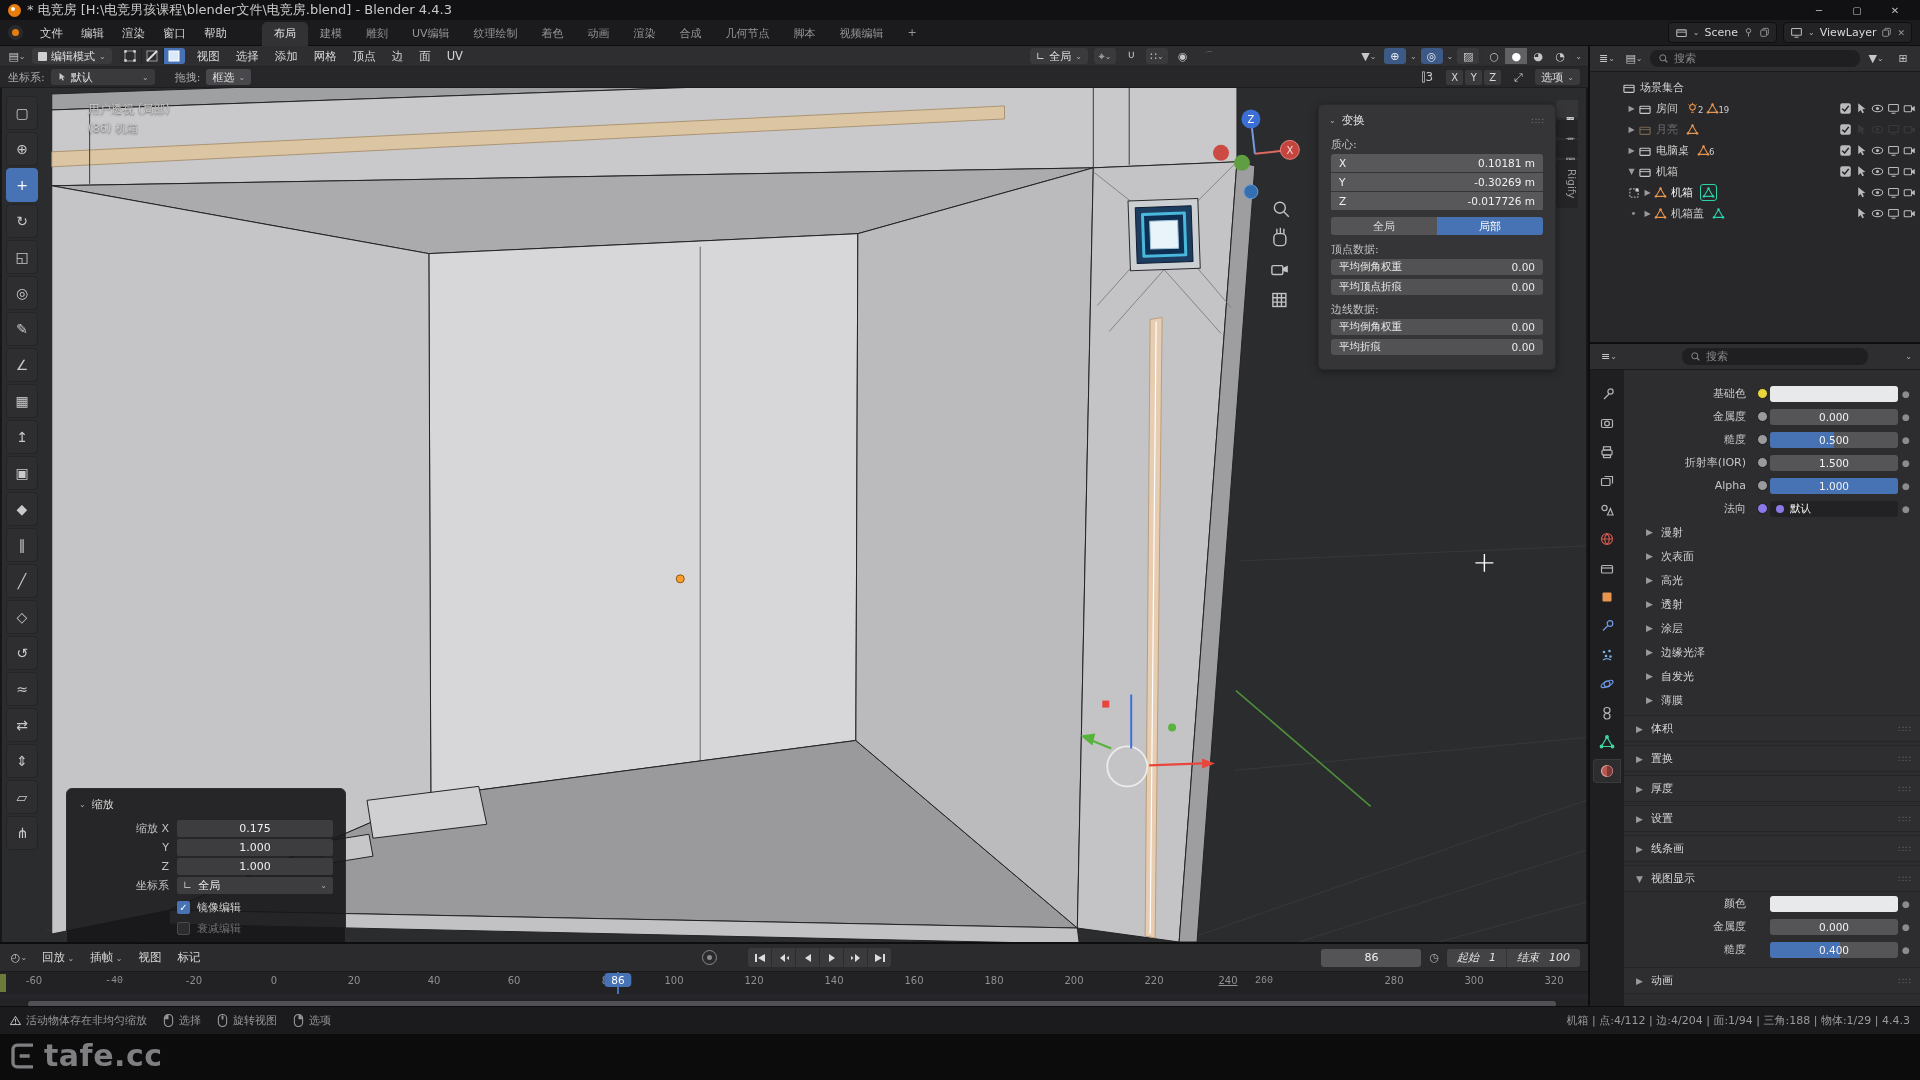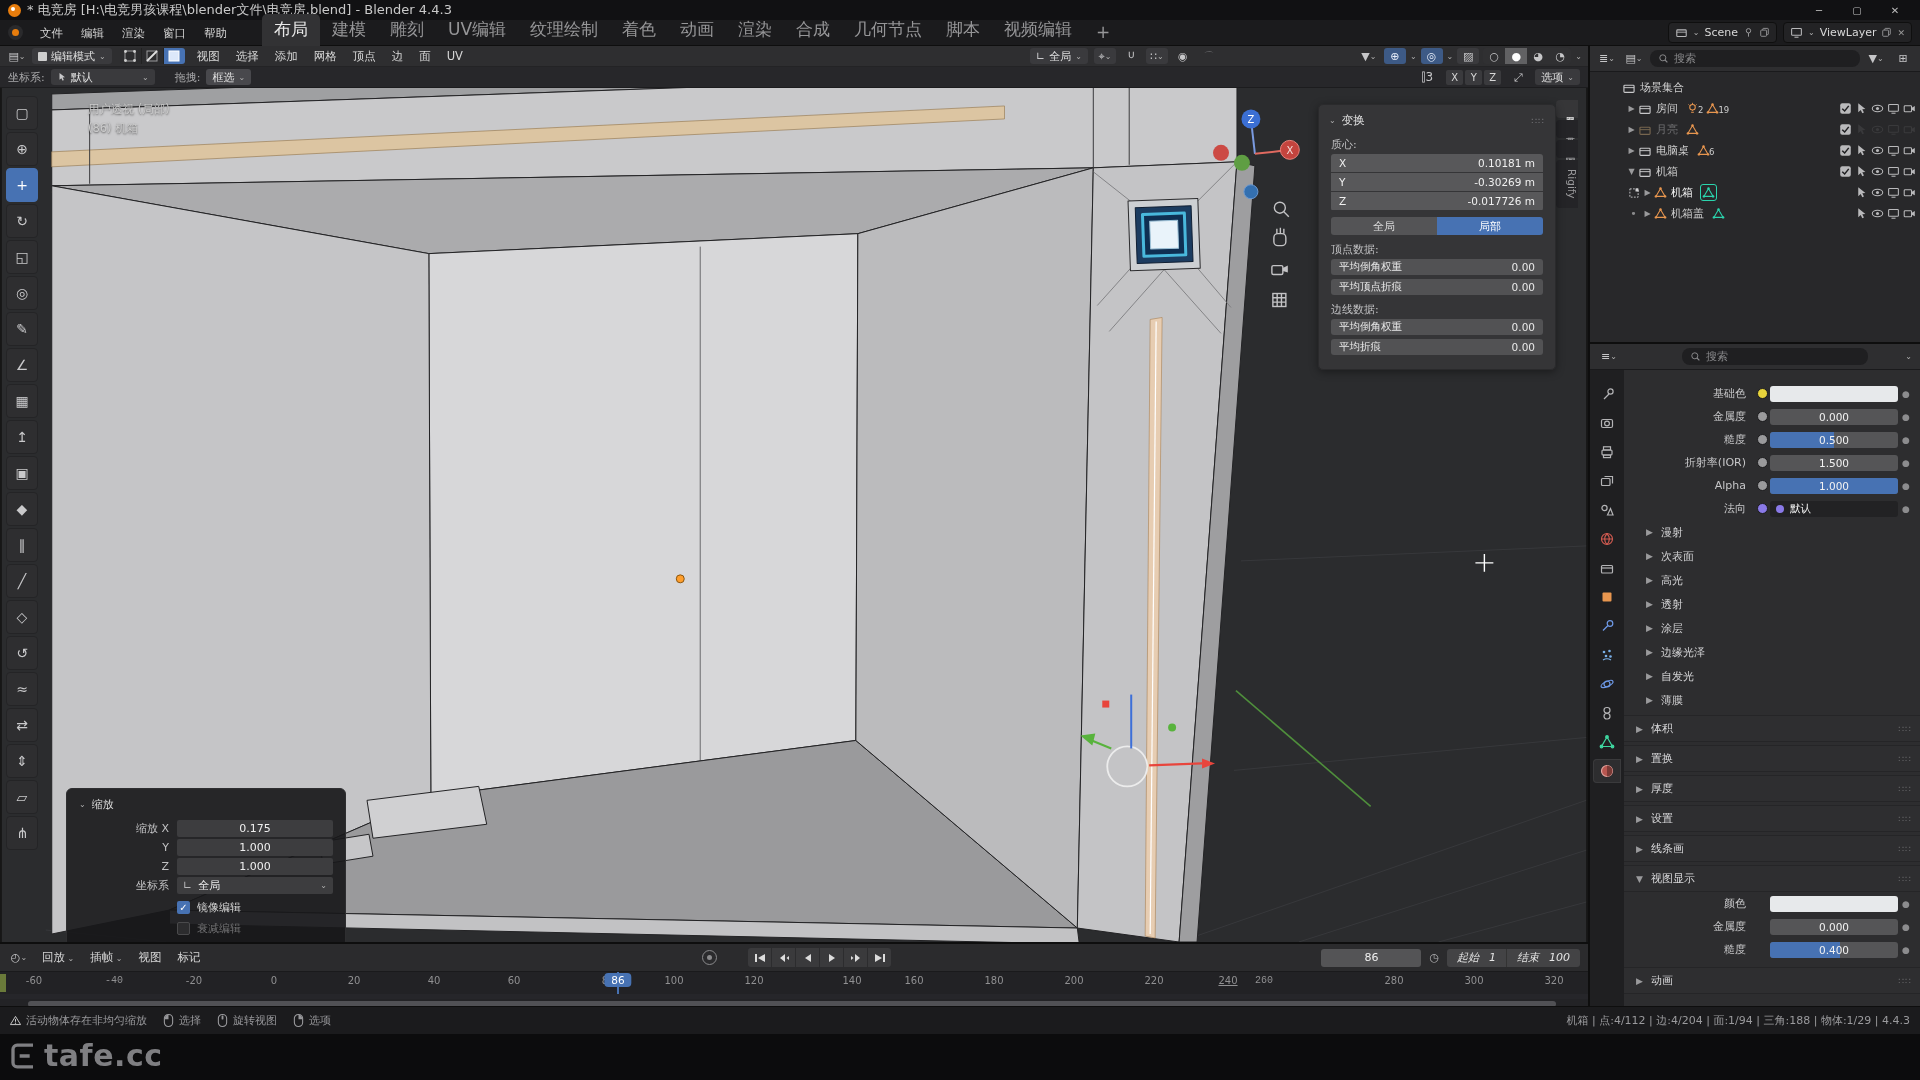--- a/index.html
+++ b/index.html
@@ -11,21 +11,21 @@
   #titlebar .blogo::after{content:"";position:absolute;left:3px;top:3px;width:4px;height:4px;border-radius:50%;background:#fff;}
   #win-title{color:#c9c9c9;font-size:13px;white-space:nowrap;}
   #win-controls{margin-left:auto;display:flex;}
   #win-controls .wc{width:38px;height:20px;display:flex;align-items:center;justify-content:center;color:#bdbdbd;font-size:10px;}
   
   #topbar{left:0;top:20px;width:1920px;height:26px;background:#1b1b1d;display:flex;align-items:center;border-bottom:1px solid #0e0e0e;box-sizing:border-box;}
   .blogo2{width:15px;height:15px;border-radius:50%;background:#2a2a2c;margin:0 8px 0 8px;position:relative;}
   .blogo2::after{content:"";position:absolute;left:4px;top:4px;width:7px;height:7px;border-radius:50%;background:#e87d0d;}
   .menu-item{padding:0 9px;height:26px;line-height:26px;color:#d2d2d2;font-size:11.5px;}
   #workspaces{display:flex;margin-left:26px;height:26px;align-items:flex-end;}
-  .ws{padding:4px 12px 5px;color:#969698;font-size:17px;border-radius:5px 5px 0 0;}
+  .ws{padding:4px 12px 5px;color:#969698;font-size:11px;border-radius:5px 5px 0 0;}
   .ws.active{background:#323234;color:#e8e8e8;}
   #tb-right{margin-left:auto;display:flex;align-items:center;gap:6px;padding-right:8px;}
   .selwidget{display:flex;align-items:center;background:#232325;border:1px solid #0f0f0f;border-radius:4px;height:19px;padding:0 6px;gap:5px;color:#d8d8d8;}
   .selwidget .mini{color:#9a9a9a;font-size:9px;}
   
   #vph1{left:0;top:46px;width:1588px;height:21px;background:#2e2e30;border-bottom:1px solid #232325;display:flex;align-items:center;box-sizing:border-box;padding:0 6px;gap:4px;}
   #vph2{left:0;top:67px;width:1588px;height:21px;background:#27272a;border-bottom:1px solid #1c1c1e;display:flex;align-items:center;box-sizing:border-box;padding:0 8px;gap:6px;}
   .hbtn{display:flex;align-items:center;gap:4px;background:#3a3a3d;border-radius:3px;height:16px;padding:0 6px;color:#e0e0e0;}
   .hbtn .cube{width:9px;height:9px;background:#cfcfcf;border-radius:1px;}
   .caret{font-size:8px;color:#b0b0b0;}
@@ -1152,21 +1152,21 @@
       <span class="tick" style="left: 34px;">-60</span>
       <span class="tick" style="left: 114px; font-family: Liberation Mono, monospace;">-40</span>
       <span class="tick" style="left: 194px;">-20</span>
       <span class="tick" style="left: 274px;">0</span>
       <span class="tick" style="left: 354px;">20</span>
       <span class="tick" style="left: 434px;">40</span>
       <span class="tick" style="left: 514px;">60</span>
       <span class="tick" style="left: 608px;">80</span>
       <span class="tick" style="left: 674px;">100</span>
       <span class="tick" style="left: 754px;">120</span>
-      <span class="tick" style="left: 852px;">140</span>
+      <span class="tick" style="left: 834px;">140</span>
       <span class="tick" style="left: 914px;">160</span>
       <span class="tick" style="left: 994px;">180</span>
       <span class="tick" style="left: 1074px;">200</span>
       <span class="tick" style="left: 1154px;">220</span>
       <span class="tick" style="left: 1228px; text-decoration: underline;">240</span>
       <span class="tick" style="left: 1264px; font-family: Liberation Mono, monospace;">260</span>
       <span class="tick" style="left: 1394px;">280</span>
       <span class="tick" style="left: 1474px;">300</span>
       <span class="tick" style="left: 1554px;">320</span>
     </div>

